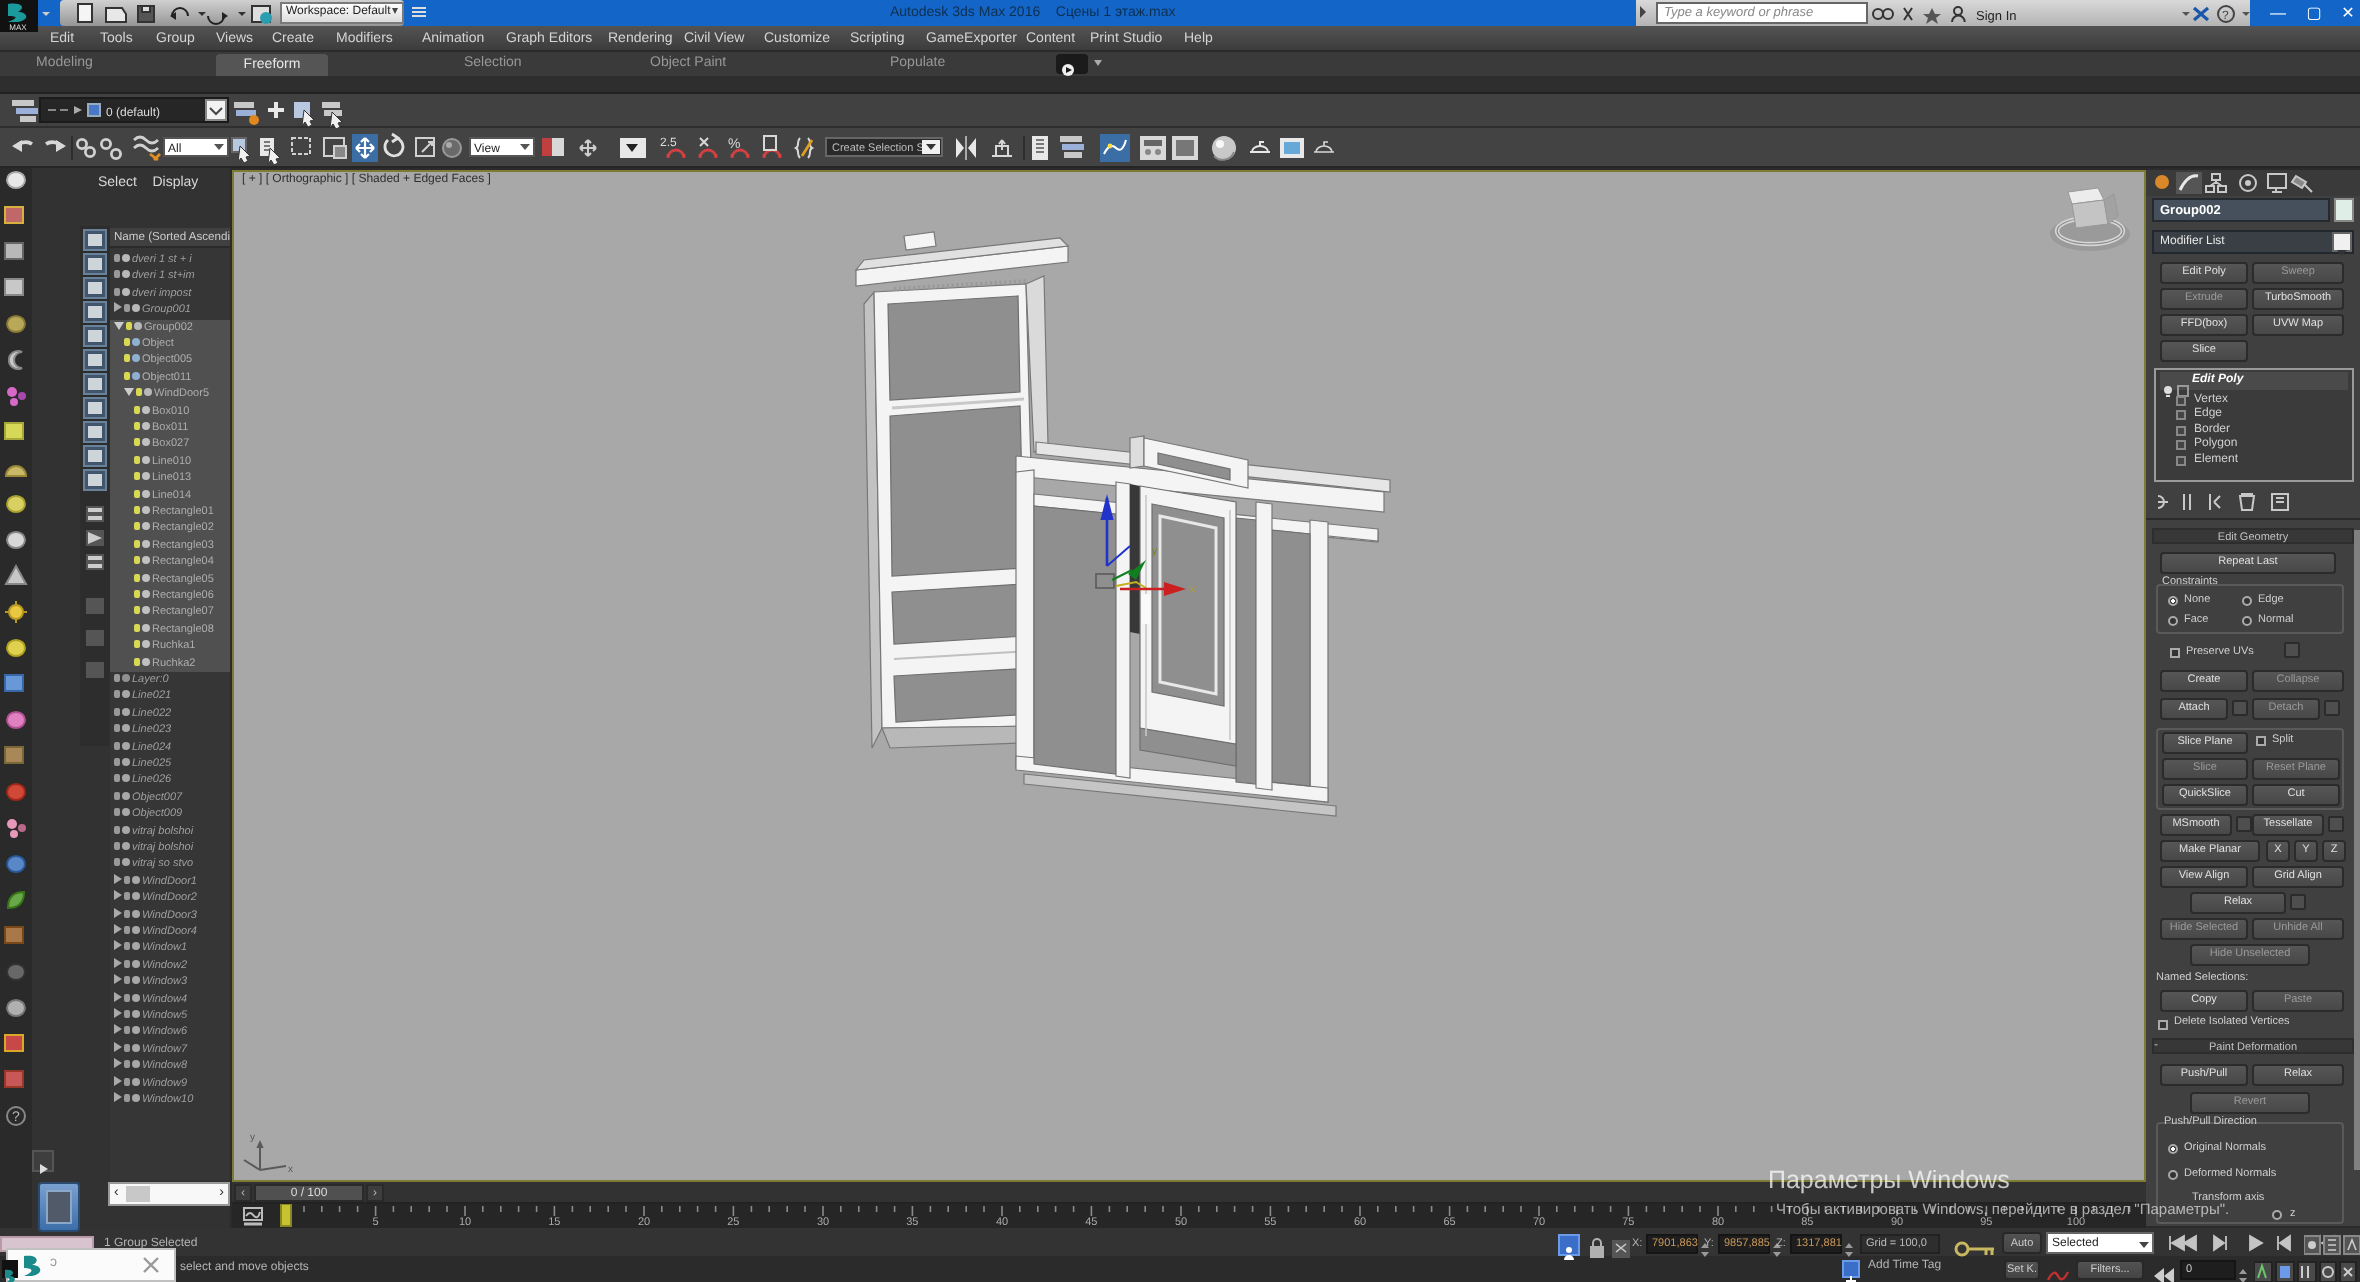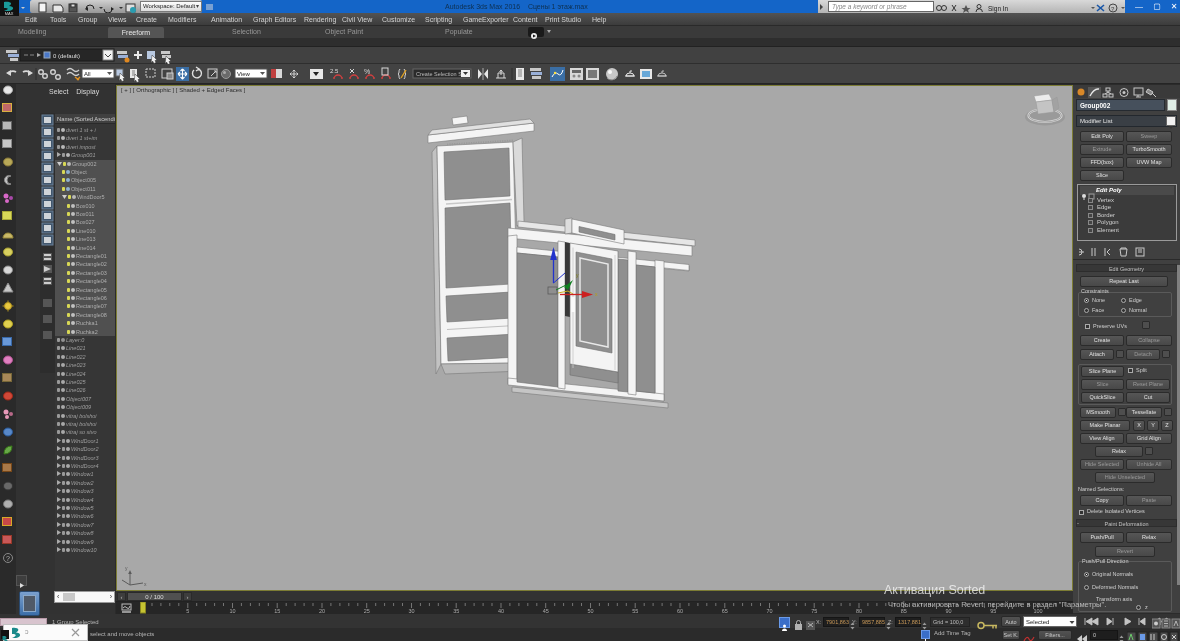--- a/index.html
+++ b/index.html
@@ -533,22 +533,22 @@
 <ellipse cx="929" cy="30.5" rx="16.5" ry="6.5" fill="none" stroke="#8a8a8a" stroke-width="0.6"></ellipse>
 <path d="M918,11 L933,9 L936,15 L920,17 Z" fill="#ececec" stroke="#999" stroke-width="0.5"></path>
 <path d="M920,17 L936,15 L938,27 L922,29 Z" fill="#c4c4c4" stroke="#999" stroke-width="0.5"></path>
 <path d="M936,15 L941,12 L943,23 L938,27 Z" fill="#a2a2a2" stroke="#999" stroke-width="0.5"></path>
 <path d="M14,500 L14,487 M14,500 L27,498 M14,500 L6,495" stroke="#5a5a5a" stroke-width="1" fill="none"></path>
 <path d="M12.2,489 L15.8,489 L14,485 Z" fill="#5a5a5a"></path>
 <text x="9" y="485" font-size="5" fill="#5a5a5a">y</text>
         <text x="28" y="501" font-size="5" fill="#5a5a5a">x</text>
 </svg>
     </div>
-<div class="abs" id="watermark1">Активация Sorted</div>
-<div class="abs" id="watermark2">Чтобы активировать Revert, перейдите в раздел "Параметры".</div>
+<div class="abs" id="watermark1">Параметры Windows</div>
+<div class="abs" id="watermark2">Чтобы активировать Windows, перейдите в раздел "Параметры".</div>
 
 <div class="abs" id="cmdpanel"></div>
 <div class="abs" style="left:1073px;top:85px;width:107px;height:13px;background:#3a3a3a;"><svg width="107" height="13">
 <circle cx="8" cy="6" r="3.5" fill="#d88828"></circle>
 <rect x="15" y="1" width="13" height="11" fill="#555"></rect>
         <path d="M17 10 q4 -8 9 -7" stroke="#e8e8e8" stroke-width="1.5" fill="none"></path>
 <g stroke="#c8c8c8" fill="none">
           <rect x="33" y="2" width="4" height="3"></rect>
           <rect x="30" y="8" width="4" height="3"></rect>
           <rect x="36" y="8" width="4" height="3"></rect>

